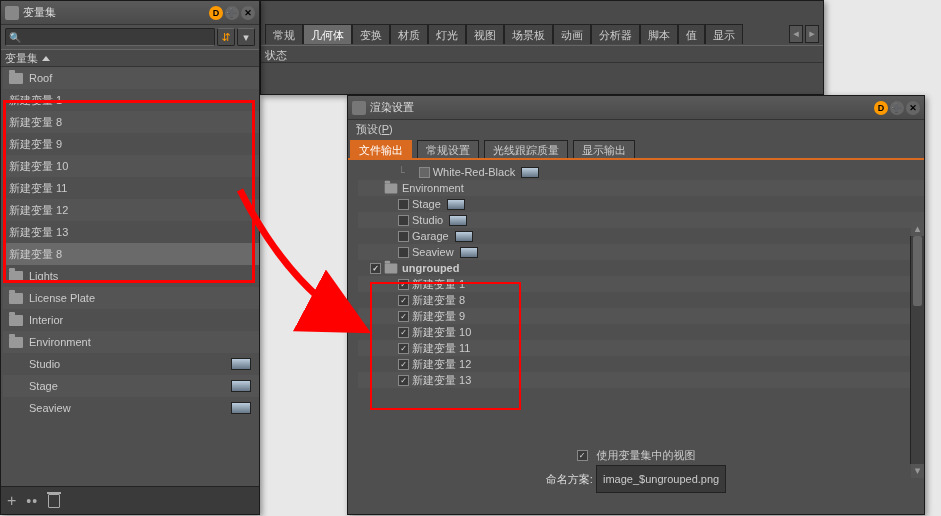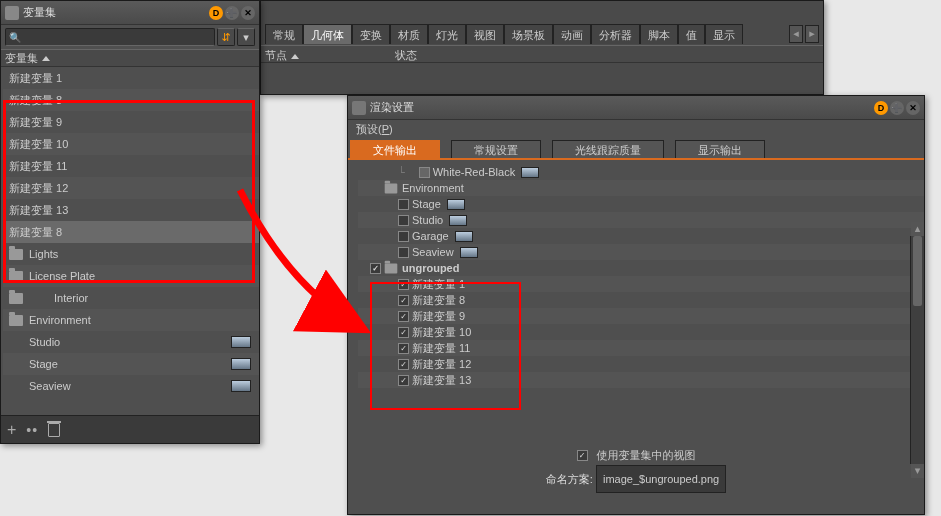--- a/index.html
+++ b/index.html
@@ -6,21 +6,21 @@
 body{background:#e8e8e8;width:941px;height:516px;position:relative;overflow:hidden}
 .panel{position:absolute;background:#4f4f4f;border:1px solid #1a1a1a;box-shadow:2px 2px 6px rgba(0,0,0,.4)}
 .panel-title{height:24px;background:linear-gradient(#5a5a5a,#4a4a4a);display:flex;align-items:center;padding:0 4px;border-bottom:1px solid #333}
 .panel-title .ticon{width:14px;height:14px;margin-right:4px;background:#888;border-radius:2px;display:inline-block}
 .panel-title .txt{flex:1;color:#ddd}
 .panel-title .right-icons{display:flex;gap:2px}
 .circ{width:14px;height:14px;border-radius:50%;display:flex;align-items:center;justify-content:center;font-size:9px;font-weight:bold}
 .circ.d{background:#f90;color:#000}
 .circ.x{background:#666;color:#000}
 
-.left-panel{left:0;top:0;width:260px;height:444px;z-index:1}
+.left-panel{left:0;top:0;width:260px;height:515px;z-index:1}
 .search-row{height:24px;display:flex;align-items:center;padding:2px 4px;gap:2px}
 .search-box{flex:1;height:18px;background:#3a3a3a;border:1px solid #222;border-bottom-color:#666;border-radius:2px;display:flex;align-items:center;padding:0 3px}
 .search-box .mag{color:#888;font-size:10px}
 .sq-btn{width:18px;height:18px;background:#4a4a4a;border:1px solid #222;border-top-color:#666;border-radius:2px;display:flex;align-items:center;justify-content:center}
 .hdr{height:18px;background:#494949;border-top:1px solid #666;border-bottom:1px solid #333;display:flex;align-items:center;padding:0 4px}
 .tri{display:inline-block;width:0;height:0;border-left:4px solid transparent;border-right:4px solid transparent;border-bottom:5px solid #ccc;margin-left:4px}
 .tree{padding:0 0 2px 2px}
 .tree-row{height:22px;display:flex;align-items:center;padding-left:4px}
 .tree-row.zebra{background:#545454}
 .folder-ic{width:14px;height:11px;background:#999;border-radius:1px;margin-right:6px;position:relative}
@@ -40,21 +40,21 @@
 .tab{padding:3px 7px;background:#444;border:1px solid #222;border-bottom:none;color:#ccc;height:20px;line-height:14px}
 .tab.sel{background:#6a6a6a;color:#fff}
 .tabs .nav{margin-left:auto;display:flex;gap:2px;margin-right:4px}
 .nav-btn{width:14px;height:18px;background:#555;border:1px solid #222;color:#999;text-align:center;line-height:14px}
 .sub-hdr{height:18px;display:flex;background:#494949;border-top:1px solid #666;border-bottom:1px solid #333}
 .sub-hdr>div{padding:2px 4px}
 
 .render-panel{left:347px;top:95px;width:578px;height:420px;z-index:3;background:#4f4f4f}
 .preset-row{height:20px;padding:2px 8px;color:#ddd}
 .rtabs{display:flex;height:20px;padding-left:2px;border-bottom:2px solid #d96a1f}
-.rtab{padding:2px 22px;background:#555;border:1px solid #222;border-bottom:none;margin-right:11px}
+.rtab{padding:2px 8px;background:#555;border:1px solid #222;border-bottom:none;margin-right:5px}
 .rtab.sel{background:#d96a1f;color:#fff;border-color:#d96a1f}
 .rtree{padding:4px 0 4px 10px;position:relative;height:280px;overflow:hidden}
 .rtree-row{height:16px;display:flex;align-items:center;padding-left:4px;font-size:11px}
 .rtree-row.zebra{background:#545454}
 .chk{width:11px;height:11px;border:1px solid #888;background:#3a3a3a;margin-right:3px;display:flex;align-items:center;justify-content:center;font-size:8px;color:#ddd}
 .chk.on:after{content:"✓"}
 .thumb-s{width:18px;height:11px;background:linear-gradient(#bcd,#678);margin-left:6px;border:1px solid #222}
 .connector{color:#777;font-family:monospace}
 .redbox2{left:370px;top:282px;width:151px;height:128px;border-width:2px;z-index:6}
 
@@ -86,20 +86,24 @@
         <span class="mag">🔍</span>
       </div>
     <div class="sq-btn" style="color:#f90">⇵</div>
     <div class="sq-btn">▾</div>
   </div>
   <div class="hdr">
       <span>变量集</span>
       <span class="tri"></span>
     </div>
   <div class="tree" id="left-tree">
+      <div class="tree-row zebra" style="padding-left: 6px;">
+        <span class="folder-ic"></span>
+        <span>Roof</span>
+      </div>
       <div class="tree-row" style="padding-left: 6px;">
         <span>新建变量 1</span>
       </div>
       <div class="tree-row zebra" style="padding-left: 6px;">
         <span>新建变量 8</span>
       </div>
       <div class="tree-row" style="padding-left: 6px;">
         <span>新建变量 9</span>
       </div>
       <div class="tree-row zebra" style="padding-left: 6px;">
@@ -118,21 +122,21 @@
         <span>新建变量 8</span>
       </div>
       <div class="tree-row" style="padding-left: 6px;">
         <span class="folder-ic"></span>
         <span>Lights</span>
       </div>
       <div class="tree-row zebra" style="padding-left: 6px;">
         <span class="folder-ic"></span>
         <span>License Plate</span>
       </div>
-      <div class="tree-row" style="padding-left: 6px; gap: 25px;">
+      <div class="tree-row" style="padding-left: 6px;">
         <span class="folder-ic"></span>
         <span>Interior</span>
       </div>
       <div class="tree-row zebra" style="padding-left: 6px;">
         <span class="folder-ic"></span>
         <span>Environment</span>
       </div>
       <div class="tree-row" style="padding-left: 26px;">
         <span>Studio</span>
         <span class="thumb"></span>
@@ -168,21 +172,20 @@
       <div class="tab">分析器</div>
       <div class="tab">脚本</div>
       <div class="tab">值</div>
       <div class="tab">显示</div>
       <div class="nav">
         <div class="nav-btn">◂</div>
         <div class="nav-btn">▸</div>
       </div>
     </div>
   <div class="sub-hdr">
-    <div style="width:130px"><span>节点</span><span class="tri"></span></div>
     <div><span>状态</span></div>
   </div>
 </div>
 
 <div class="panel render-panel">
   <div class="panel-title">
     <span class="ticon" style="background:#777"></span>
     <span class="txt">渲染设置</span>
     <div class="right-icons">
       <div class="circ d">D</div>

